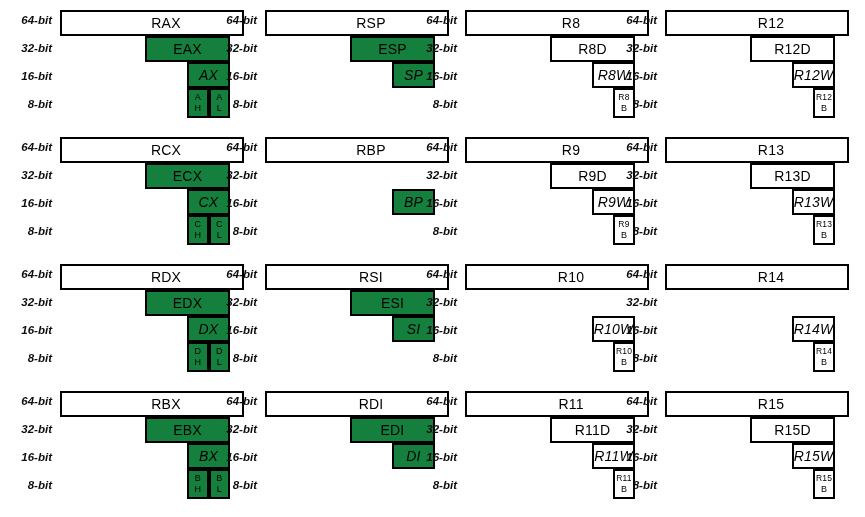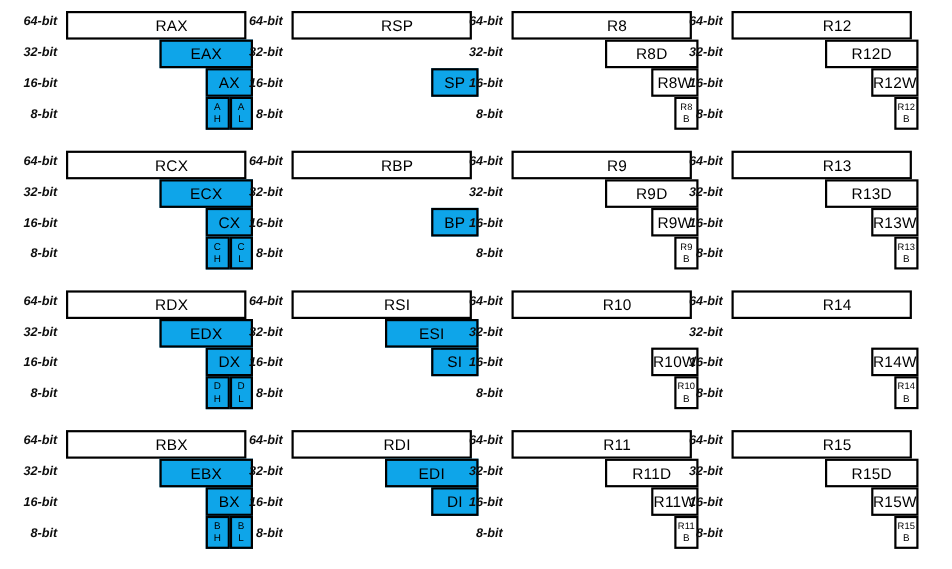--- a/index.html
+++ b/index.html
@@ -36,26 +36,26 @@
     position:absolute;
     box-sizing:border-box;
     border:2px solid #000000;
     background:#ffffff;
     display:flex;align-items:center;justify-content:center;
     font-size:14px;
     line-height:1;
     letter-spacing:0.2px;
     color:#000;
   }
-  .box.filled{background:#0ea5e9;}
+  .box.filled{background:#15803d;}
 
   
-  .box.b64{left:0;   top:10px; width:164px; height:26px;padding-left:28px;}
+  .box.b64{left:0;   top:10px; width:184px; height:26px;padding-left:28px;}
   .box.b32{left:85px;top:36px; width:85px;  height:26px;}
-  .box.b16{left:127px;top:62px;width:43px;  height:26px;}
+  .box.b16{left:127px;top:62px;width:43px;  height:26px;font-style:italic;}
 
   
   .box.b8h{left:127px;top:88px;width:21.5px;height:30px;font-size:9px;}
   .box.b8l{left:148.5px;top:88px;width:21.5px;height:30px;font-size:9px;}
   .halfstack{
     display:flex;flex-direction:column;align-items:center;justify-content:center;
     line-height:11px;
   }
 
   
@@ -94,20 +94,21 @@
     </div>
     <div class="reg-block" style="left: 205px; top: 0px;">
       <div class="row-labels">
         <div class="row-label r0">64-bit</div>
         <div class="row-label r1">32-bit</div>
         <div class="row-label r2">16-bit</div>
         <div class="row-label r3">8-bit</div>
       </div>
       <div class="boxes">
         <div class="box b64">RSP</div>
+        <div class="box b32 filled">ESP</div>
         <div class="box b16 filled">SP</div>
       </div>
     </div>
     <div class="reg-block" style="left: 405px; top: 0px;">
       <div class="row-labels">
         <div class="row-label r0">64-bit</div>
         <div class="row-label r1">32-bit</div>
         <div class="row-label r2">16-bit</div>
         <div class="row-label r3">8-bit</div>
       </div>

